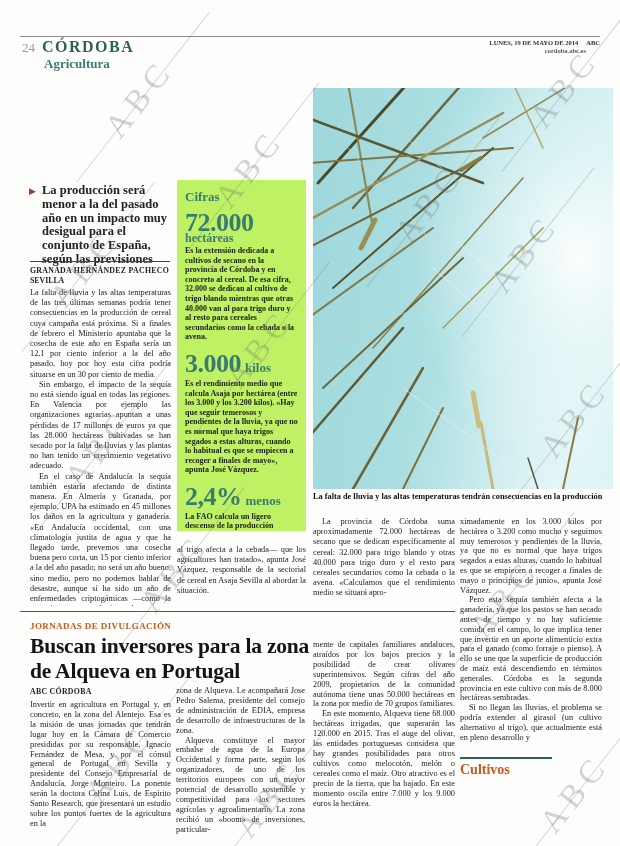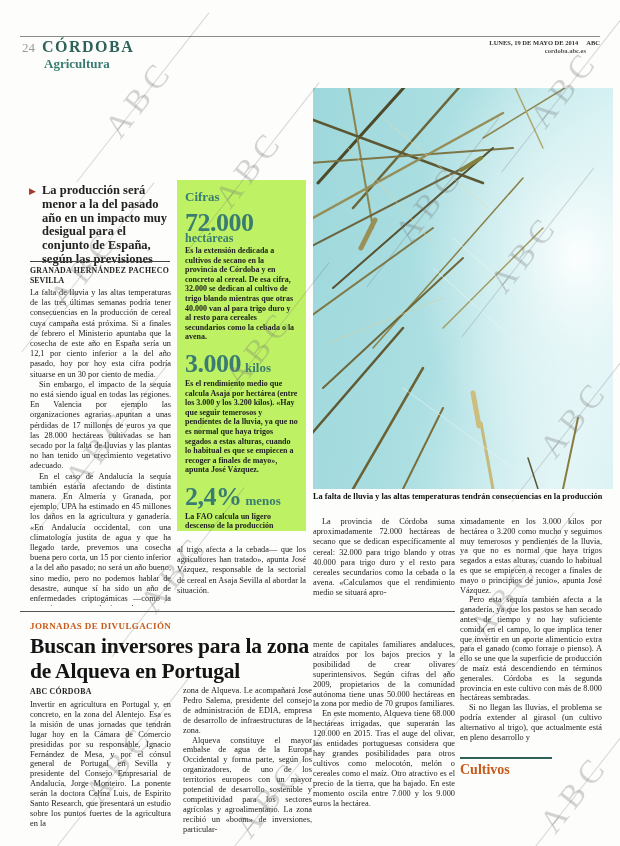--- a/index.html
+++ b/index.html
@@ -44,21 +44,21 @@
   
   .photo{left:313px;top:88px;width:300px;height:401px;overflow:hidden;}
   .caption{left:313px;top:492px;width:300px;font-size:8.3px;font-weight:bold;color:#111;}
 
   
   .a2-rule{left:20px;top:611px;width:435px;height:1px;background:#555;}
   .kicker{left:30px;top:621px;font-size:9px;font-weight:bold;letter-spacing:.4px;color:#c85a1a;}
   .headline2{left:30px;top:634px;width:290px;font-size:21.5px;line-height:25px;font-weight:bold;color:#141414;letter-spacing:-0.2px;}
   .byline2{left:30px;top:687px;font-size:7.8px;font-weight:bold;letter-spacing:.3px;color:#222;}
   .a2c1{left:30px;top:700px;width:141px;height:140px;line-height:9.9px;}
-  .a2c2{left:183px;top:686px;width:129px;height:156px;line-height:9.9px;font-family:Liberation Serif, serif;}
+  .a2c2{left:176px;top:686px;width:129px;height:156px;line-height:9.9px;font-family:Liberation Serif, serif;}
   .a2c3{left:313px;top:640px;width:142px;height:202px;line-height:9.9px;}
 
   
   .cultivos-rule{left:460px;top:757px;width:92px;height:2px;background:#2e6158;}
   .cultivos-label{left:460px;top:762px;font-size:14px;font-weight:bold;color:#c85a1a;}
   .cultivos-text{left:460px;top:774px;width:145px;font-size:11px;line-height:11.6px;font-weight:bold;color:#151515;}
 
   
   .wm{position:absolute;transform:rotate(-52deg);color:rgba(115,115,115,.30);
       font-size:33px;letter-spacing:7px;white-space:nowrap;pointer-events:none;z-index:50;}

